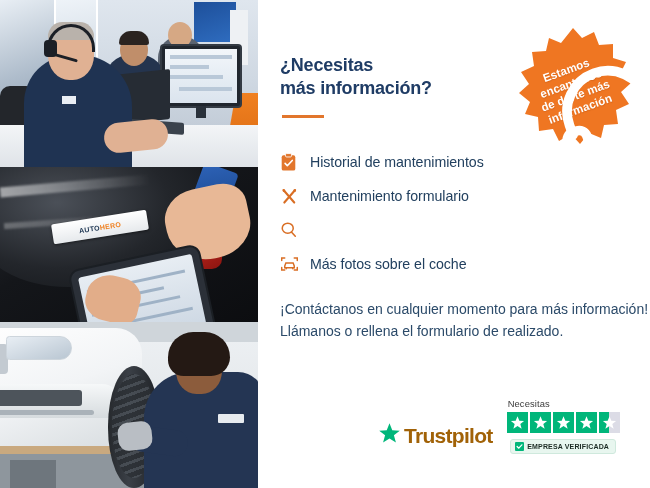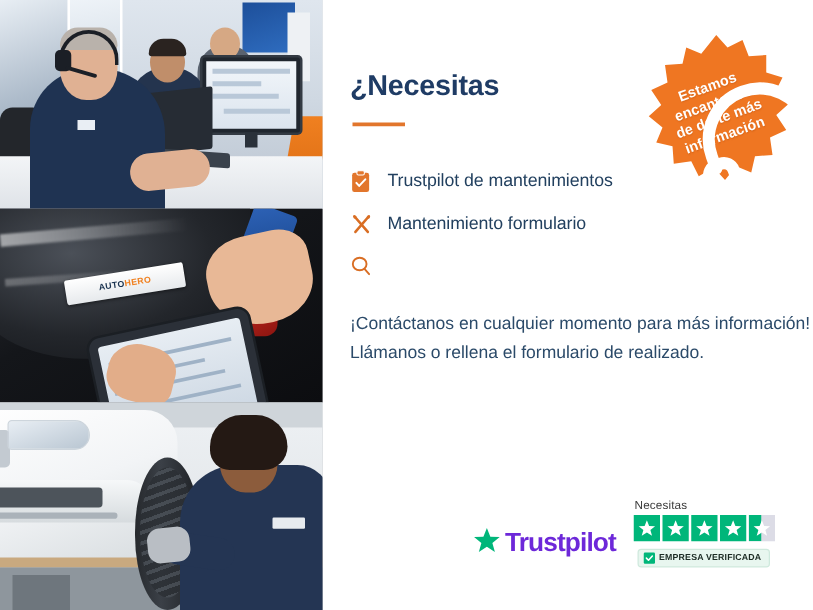--- a/index.html
+++ b/index.html
@@ -303,21 +303,21 @@
     background: #7e868d;
   }
 
   
   .content {
     position: relative;
     flex: 1 1 auto;
     padding: 54px 0 0 22px;
   }
   .heading {
-    font-size: 23px;
+    font-size: 18px;
     line-height: 1.3;
     font-weight: bold;
     color: #1f3c65;
     letter-spacing: -.2px;
     max-width: 240px;
   }
   .rule {
     width: 42px; height: 3px;
     background: #e2762c;
     margin: 14px 0 0 2px;
@@ -371,21 +371,21 @@
   }
   .contact div { white-space: nowrap; }
 
   
   .tp {
     position: absolute; left: 120px; bottom: 34px;
     display: flex; align-items: flex-end; gap: 14px;
   }
   .tp-logo { display: flex; align-items: center; gap: 3px; padding-bottom: 5px; }
   .tp-name {
-    font-size: 21px; font-weight: bold; color: #6d28d9;
+    font-size: 21px; font-weight: bold; color: #a16207;
     letter-spacing: -.7px;
   }
   .tp-right { display: flex; flex-direction: column; align-items: center; gap: 3px; }
   .tp-excelente {
     font-size: 9.4px; color: #3b3b3b; letter-spacing: .1px;
     align-self: flex-start; margin-left: 1px;
   }
   .tp-stars { display: flex; gap: 2px; }
   .tp-star {
     width: 21px; height: 21px; background: #00b67a;
@@ -501,20 +501,21 @@
       <div class="p3-hair"></div>
       <div class="p3-logo"></div>
     </div>
 
   </div>
 
   <div class="content">
 
     <h1 class="heading">
       <span>¿Necesitas</span><br>
+      <span>más información?</span>
     </h1>
     <div class="rule"></div>
 
     <div class="badge">
       <svg viewBox="0 0 122 122">
         <path fill="#ef7622" d="M61 2 L70 12 L82 6 L87 19 L101 18 L101 32 L114 36 L108 48 L119 57 L109 66 L117 78 L104 84 L106 98 L92 99 L89 112 L77 107 L68 118 L59 108 L47 115 L41 103 L27 105 L26 91 L13 88 L18 76 L7 67 L17 58 L9 46 L22 40 L20 26 L34 25 L37 12 L49 17 Z"></path>
       </svg>
       <div class="badge-inner">
         <span class="badge-icon">
           <svg width="19" height="19" viewBox="0 0 24 24" fill="none" stroke="#ffffff" stroke-width="1.9" stroke-linecap="round">
@@ -535,21 +536,21 @@
     <div class="features">
 
       <div class="feature">
         <span class="feature-icon">
           <svg width="17" height="19" viewBox="0 0 20 22">
             <rect x="2" y="2.5" width="16" height="18" rx="2.2" fill="#e2762c"></rect>
             <rect x="6.5" y="0.5" width="7" height="4" rx="1.3" fill="#e2762c" stroke="#ffffff" stroke-width="1"></rect>
             <path d="M6 12 l2.6 2.8 L14.4 8.6" fill="none" stroke="#ffffff" stroke-width="1.9" stroke-linecap="round" stroke-linejoin="round"></path>
           </svg>
         </span>
-        <span class="feature-label">Trustpilot de mantenimientos</span>
+        <span class="feature-label">Historial de mantenimientos</span>
       </div>
 
       <div class="feature">
         <span class="feature-icon">
           <svg width="19" height="19" viewBox="0 0 22 22" fill="none" stroke="#d96e24" stroke-width="2.4" stroke-linecap="round">
             <path d="M4 3.5 L16.5 18"></path>
             <path d="M17.5 3.5 L5 18"></path>
             <circle cx="4.6" cy="4.2" r="1.5" fill="#d96e24" stroke="none"></circle>
             <circle cx="17" cy="4.2" r="1.5" fill="#d96e24" stroke="none"></circle>
           </svg>
@@ -559,20 +560,34 @@
 
       <div class="feature">
         <span class="feature-icon">
           <svg width="18" height="18" viewBox="0 0 20 20" fill="none" stroke="#d96e24" stroke-width="1.7" stroke-linecap="round">
             <ellipse cx="8.6" cy="8" rx="6.1" ry="5.6"></ellipse>
             <path d="M12.9 12.4 L17 17"></path>
           </svg>
         </span>
       </div>
 
+      <div class="feature">
+        <span class="feature-icon">
+          <svg width="19" height="18" viewBox="0 0 22 20" fill="none" stroke="#d96e24" stroke-width="1.7" stroke-linecap="round">
+            <path d="M2 6 V3 H5.5"></path>
+            <path d="M20 6 V3 H16.5"></path>
+            <path d="M2 14 V17 H5.5"></path>
+            <path d="M20 14 V17 H16.5"></path>
+            <path d="M5.5 12.2 l1.3-3.3 h8.4 l1.3 3.3 v2.2 H5.5 z" fill="none"></path>
+            <path d="M7.2 14.4 v1"></path>
+            <path d="M14.8 14.4 v1"></path>
+          </svg>
+        </span>
+        <span class="feature-label">Más fotos sobre el coche</span>
+      </div>
 
 
     </div>
 
     <div class="contact">
       <div>¡Contáctanos en cualquier momento para más información!</div>
       <div>Llámanos o rellena el formulario de realizado.</div>
     </div>
 
     <div class="tp">

